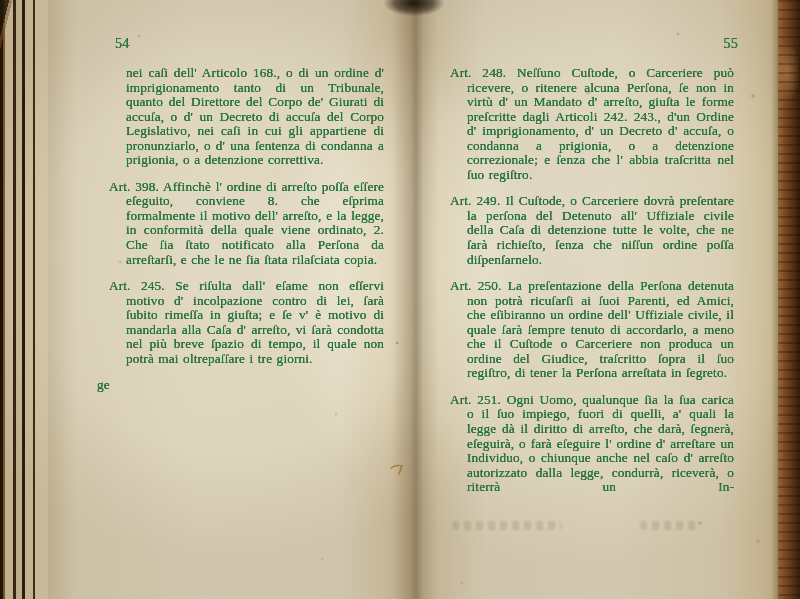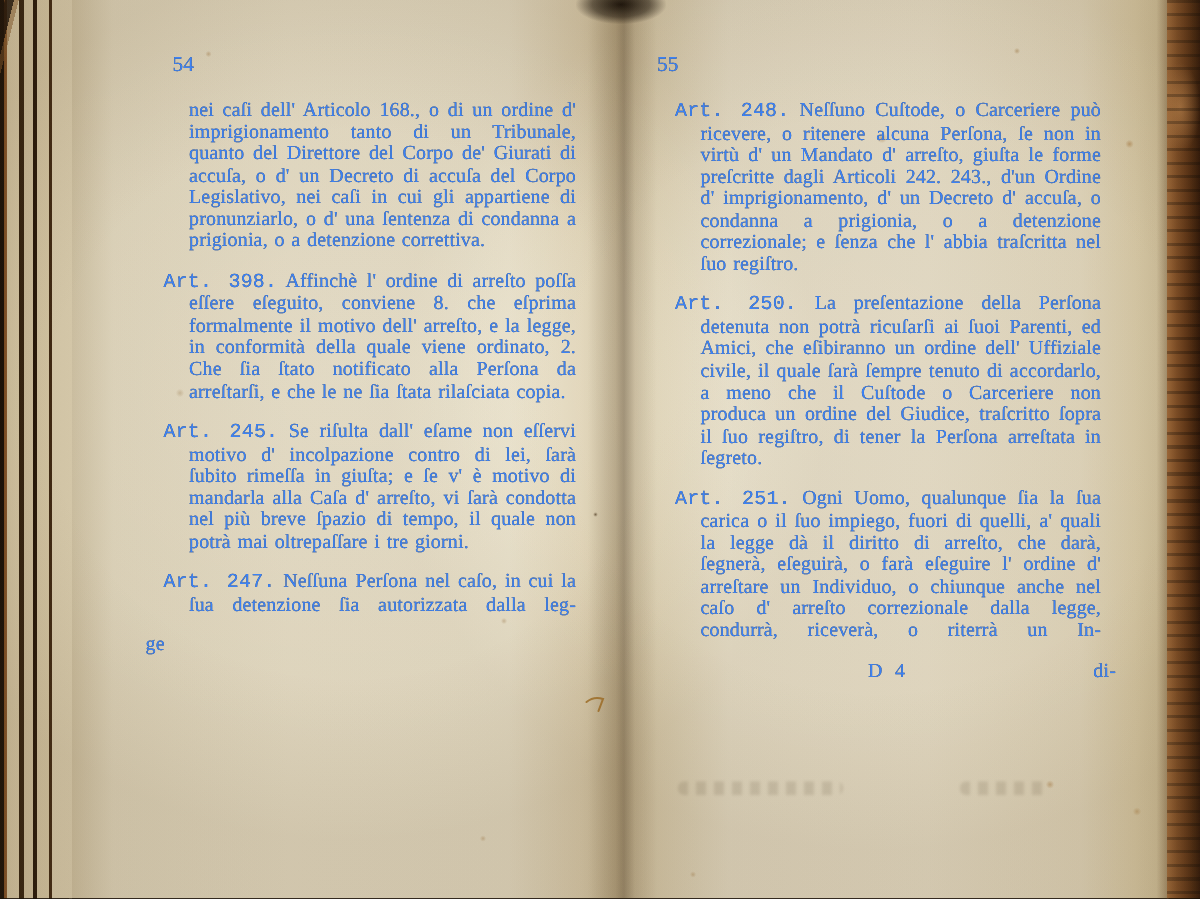--- a/index.html
+++ b/index.html
@@ -1,20 +1,20 @@
 <!DOCTYPE html>
 <html><head>
 <meta charset="utf-8">
 <style>
   html,body{margin:0;padding:0;background:#17100a;}
   .scene{
     position:relative;width:800px;height:599px;overflow:hidden;
     background:#1b1208;
     font-family:"Liberation Serif","DejaVu Serif",serif;
-    color:#3b82f6;
+    color:#15803d;
   }
   
   .spread{
     position:absolute;left:46px;top:0;width:733px;height:599px;
     background:
       radial-gradient(ellipse 420px 360px at 26% 42%, rgba(255,252,240,0.25), rgba(255,252,240,0) 70%),
       radial-gradient(ellipse 420px 380px at 73% 40%, rgba(255,252,240,0.22), rgba(255,252,240,0) 72%),
       linear-gradient(90deg,
         #cfc2a3 0%, #e3dac1 4%, #e9e1ca 20%, #e8e0c9 40%,
         #dccfb1 46.5%, #c9ba97 50.2%, #dbcfb1 53.5%, #e8e0ca 60%,
@@ -94,25 +94,25 @@
   
   .margin-mark{position:absolute;left:390px;top:462px;opacity:0.8;}
   
   .textblock{position:absolute;top:36px;line-height:14.55px;font-size:13.3px;
     letter-spacing:0.12px;word-spacing:1px;
     text-shadow:0 0 0.35px rgba(42,32,18,0.85);}
   .textblock.left{left:97px;width:299px;}
   .textblock.right{left:438px;width:308px;}
   .pagenum{font-size:14.2px;height:18px;margin-bottom:2px;}
   .pagenum.pn-left{padding-left:18px;}
-  .pagenum.pn-right{padding-right:8px;}
+  .pagenum.pn-right{text-align:right;padding-right:8px;}
   .para{text-align:justify;padding-left:17px;text-indent:-17px;margin:12px;}
   .para.cont{text-indent:0;}
   .para.justify-last{text-align-last:justify;}
-  .art-label{white-space:nowrap;font-family:Liberation Mono, monospace;}
+  .art-label{white-space:nowrap;}
   .catchword-line{text-align:left;padding-right:78px;height:15px;}
   .sig-line{position:relative;height:16px;margin-top:1px;}
   .sig-mark{position:absolute;left:50%;transform:translateX(-50%);letter-spacing:2px;}
   .sig-catch{position:absolute;right:2px;}
 </style>
 </head>
 <body>
 
 <div class="scene">
 
@@ -136,35 +136,31 @@
     <div class="pagenum pn-left">54</div>
 
     <p class="para cont"><span>nei caſi dell' Articolo 168., o di un ordine d' imprigionamento tanto di un Tribunale, quanto del Direttore del Corpo de' Giurati di accuſa, o d' un Decreto di accuſa del Corpo Legislativo, nei caſi in cui gli appartiene di pronunziarlo, o d' una ſentenza di condanna a prigionia, o a detenzione correttiva.</span></p>
 
     <p class="para"><span class="art-label">Art. 398.</span> <span>Affinchè l' ordine di arreſto poſſa eſſere eſeguito, conviene 8. che eſprima formalmente il motivo dell' arreſto, e la legge, in conformità della quale viene ordinato, 2. Che ſia ſtato notificato alla Perſona da arreſtarſi, e che le ne ſia ſtata rilaſciata copia.</span></p>
 
 
     <p class="para"><span class="art-label">Art. 245.</span> <span>Se riſulta dall' eſame non eſſervi motivo d' incolpazione contro di lei, ſarà ſubito rimeſſa in giuſta; e ſe v' è motivo di mandarla alla Caſa d' arreſto, vi ſarà condotta nel più breve ſpazio di tempo, il quale non potrà mai oltrepaſſare i tre giorni.</span></p>
 
 
-    <p class="para justify-last"><span class="art-label">Art. 247.</span> <span>Neſſuna Perſona nel caſo, in cui la ſua detenzione ſia autorizzata dalla leg-</span></p>
 
     <div class="catchword-line">ge</div>
   </div>
 
   <div class="textblock right">
     <div class="pagenum pn-right">55</div>
 
 
     <p class="para"><span class="art-label">Art. 248.</span> <span>Neſſuno Cuſtode, o Carceriere può ricevere, o ritenere alcuna Perſona, ſe non in virtù d' un Mandato d' arreſto, giuſta le forme preſcritte dagli Articoli 242. 243., d'un Ordine d' imprigionamento, d' un Decreto d' accuſa, o condanna a prigionia, o a detenzione correzionale; e ſenza che l' abbia traſcritta nel ſuo regiſtro.</span></p>
 
+    <p class="para"><span class="art-label">Art. 249.</span> <span>Il Cuſtode, o Carceriere dovrà preſentare la perſona del Detenuto all' Uffiziale civile della Caſa di detenzione tutte le volte, che ne ſarà richieſto, ſenza che niſſun ordine poſſa diſpenſarnelo.</span></p>
 
     <p class="para"><span class="art-label">Art. 250.</span> <span>La preſentazione della Perſona detenuta non potrà ricuſarſi ai ſuoi Parenti, ed Amici, che eſibiranno un ordine dell' Uffiziale civile, il quale ſarà ſempre tenuto di accordarlo, a meno che il Cuſtode o Carceriere non produca un ordine del Giudice, traſcritto ſopra il ſuo regiſtro, di tener la Perſona arreſtata in ſegreto.</span></p>
 
-    <p class="para justify-last"><span class="art-label">Art. 251.</span> <span>Ogni Uomo, qualunque ſia la ſua carica o il ſuo impiego, fuori di quelli, a' quali la legge dà il diritto di arreſto, che darà, ſegnerà, eſeguirà, o farà eſeguire l' ordine d' arreſtare un Individuo, o chiunque anche nel caſo d' arreſto correzionale dalla legge, condurrà, riceverà, o riterrà un In-</span></p>
+    <p class="para justify-last"><span class="art-label">Art. 251.</span> <span>Ogni Uomo, qualunque ſia la ſua carica o il ſuo impiego, fuori di quelli, a' quali la legge dà il diritto di arreſto, che darà, ſegnerà, eſeguirà, o farà eſeguire l' ordine d' arreſtare un Individuo, o chiunque anche nel caſo d' arreſto autorizzato dalla legge, condurrà, riceverà, o riterrà un In-</span></p>
 
-    <div class="sig-line">
-      <span class="sig-mark">D 4</span>
-      <span class="sig-catch">di-</span>
-    </div>
   </div>
 
 </div>
 
 </body></html>

